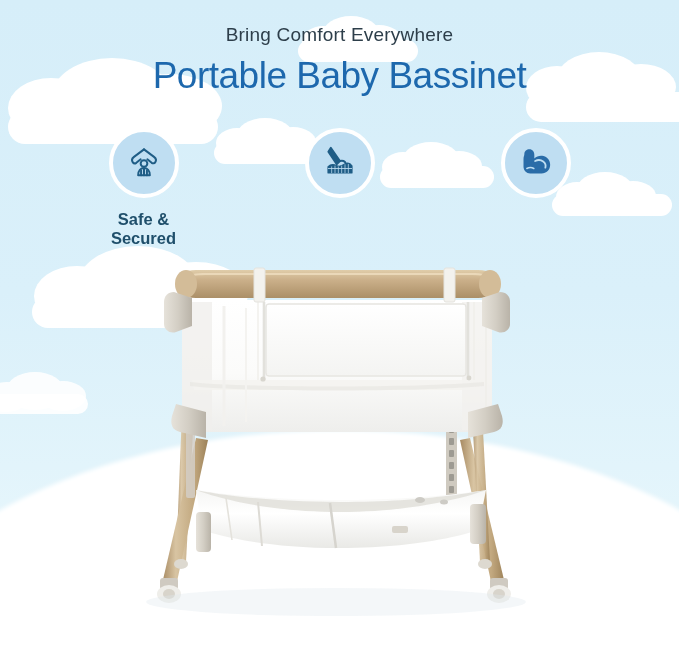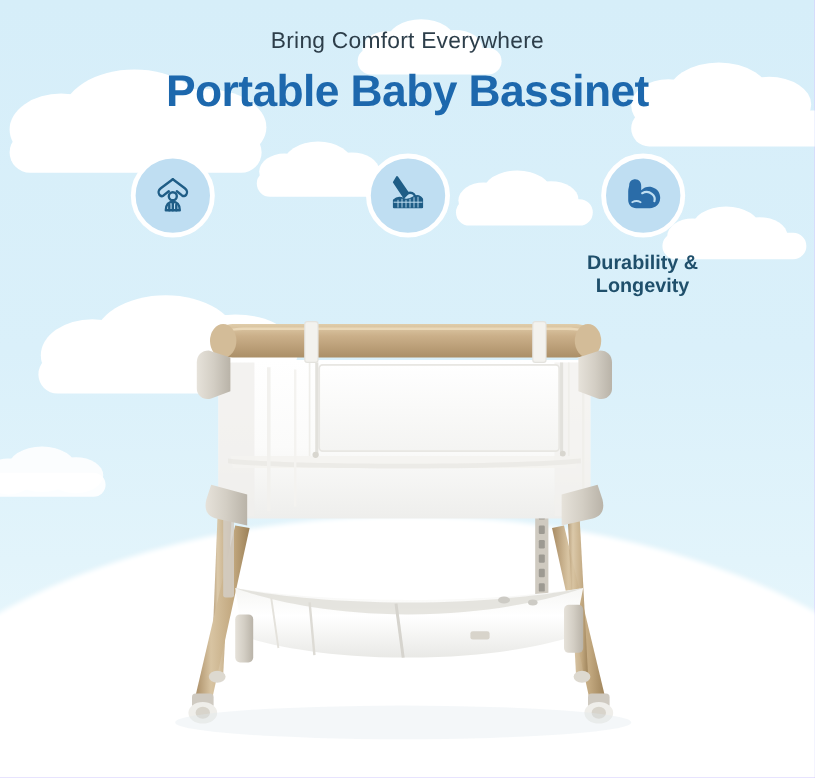--- a/index.html
+++ b/index.html
@@ -12,21 +12,21 @@
     overflow: hidden;
     font-family: "Liberation Sans", sans-serif;
     background: #ffffff;
   }
 
   #page {
     position: relative;
     width: 679px;
     height: 648px;
     overflow: hidden;
-    background: #c4b5fd;
+    background: #fdba74;
   }
 
   
   .sky {
     position: absolute;
     inset: 0;
     background: linear-gradient(180deg, #d6eef9 0%, #daf0fa 45%, #e2f4fb 72%, #edf9fd 100%);
   }
 
   
@@ -86,21 +86,21 @@
   .eyebrow {
     font-size: 19px;
     font-weight: 400;
     color: #2d3e4a;
     letter-spacing: 0.2px;
     line-height: 1.2;
   }
   .headline {
     margin-top: 8px;
     font-size: 37px;
-    font-weight: bold;
+    font-weight: normal;
     color: #1d68ad;
     letter-spacing: -0.5px;
     line-height: 1.15;
   }
 
   
   .features {
     position: absolute;
     left: 0;
     top: 128px;
@@ -192,20 +192,22 @@
         <span>
           <svg width="40" height="40" viewBox="0 0 48 48" fill="none" stroke="#1f5d86" stroke-width="2.4" stroke-linecap="round" stroke-linejoin="round">
             <path d="M24 10 C20 13 16 16 12 19 C9.6 20.8 9.2 23.6 10.6 25.6 C11.6 27 13.4 27.2 14.8 26.2 L20 22"></path>
             <path d="M24 10 C28 13 32 16 36 19 C38.4 20.8 38.8 23.6 37.4 25.6 C36.4 27 34.6 27.2 33.2 26.2 L28 22"></path>
             <circle cx="24" cy="27" r="4"></circle>
             <path d="M17 41 C17 35.5 20.1 32.5 24 32.5 C27.9 32.5 31 35.5 31 41 Z"></path>
             <path d="M20.5 35.5 L20.5 41 M24 34 L24 41 M27.5 35.5 L27.5 41"></path>
           </svg>
         </span>
       </div>
+      <div class="feature-label">Safe &amp;
+Secured</div>
     </div>
 
     <div class="feature">
       <div class="feature-icon">
         <span>
           <svg width="40" height="40" viewBox="0 0 48 48" fill="none" stroke="#1f5d86" stroke-width="2.2" stroke-linecap="round" stroke-linejoin="round">
             <path d="M13 8 L24 24 L20 28 L10 13 Z" fill="#1f5d86"></path>
             <path d="M24 24 C27 23 30 24 31 27" stroke-width="2.4"></path>
             <path d="M10 31 C14 27 18 29 20 30 C23 31.5 27 30 30 28 C33 26.2 36 27 38 30 L38 38 L10 38 Z" fill="#1f5d86" stroke="#1f5d86"></path>
             <path d="M10 33 L38 33" stroke="#bfdef2" stroke-width="1"></path>
@@ -218,22 +220,20 @@
     <div class="feature">
       <div class="feature-icon">
         <span>
           <svg width="40" height="40" viewBox="0 0 48 48">
             <path d="M10 16 C10 12 13 10 16 10 C20 10 22 13 22 17 L22 21 C25 18 29 17 33 18 C38 19.4 41 23.4 41 28.6 C41 34.6 36.6 39 30.6 39 L17 39 C12.6 39 9 35.4 9 31 L9 22 C9 19 10 17.4 10 16 Z" fill="#2a6ca8"></path>
             <path d="M23 24 C26 22.4 30 22.6 32.6 24.6 C35 26.4 36 29.4 35.2 32" fill="none" stroke="#bfdef2" stroke-width="2.2" stroke-linecap="round"></path>
             <path d="M13 33 C16 31.4 19 31.6 21.4 33" fill="none" stroke="#bfdef2" stroke-width="1.8" stroke-linecap="round"></path>
           </svg>
         </span>
       </div>
-      <div class="feature-label">Durability &amp;
-Longevity</div>
     </div>
 
   </div>
 
   <div class="product">
     <svg width="679" height="386" viewBox="0 0 679 386">
       <defs>
         <linearGradient id="woodRail" x1="0" y1="0" x2="0" y2="1">
           <stop offset="0%" stop-color="#e0cdaa"></stop>
           <stop offset="35%" stop-color="#cbb08a"></stop>

